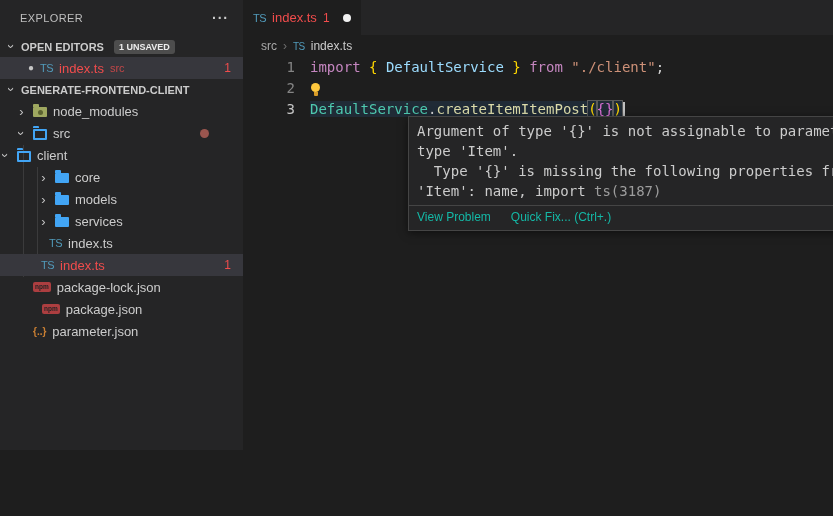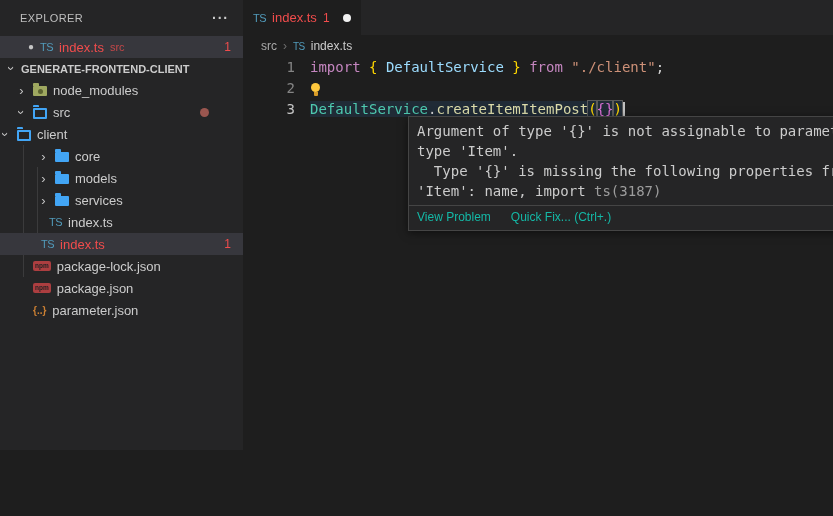--- a/index.html
+++ b/index.html
@@ -83,20 +83,25 @@
 <body>
 
 <div class="app">
 
   <aside class="sidebar">
     <div class="sb-title">
       <span class="t">EXPLORER</span>
       <span class="more">···</span>
     </div>
 
+    <div class="sec-hdr">
+      <span class="chev down">›</span>
+      <span>OPEN EDITORS</span>
+      <span class="badge-unsaved">1 UNSAVED</span>
+    </div>
 
     <div class="row selected" style="padding-left:28px">
       <span class="mod-dot">●</span>
       <span class="ts-ic">TS</span>
       <span class="lbl err-text">index.ts</span>
       <span class="desc">src</span>
       <span class="err-count">1</span>
     </div>
 
     <div class="sec-hdr">
@@ -144,21 +149,21 @@
     </div>
     <div class="row selected" style="padding-left:41px">
       <span class="ts-ic">TS</span>
       <span class="lbl err-text">index.ts</span>
       <span class="err-count">1</span>
     </div>
     <div class="row" style="padding-left:33px">
       <span class="npm-ic">npm</span>
       <span class="lbl">package-lock.json</span>
     </div>
-    <div class="row" style="padding-left:33px">
+    <div class="row" style="padding-left:42px">
       <span class="npm-ic">npm</span>
       <span class="lbl">package.json</span>
     </div>
     <div class="row" style="padding-left:33px">
       <span class="braces-ic">{..}</span>
       <span class="lbl">parameter.json</span>
     </div>
   </aside>
 
   <main class="editor">

